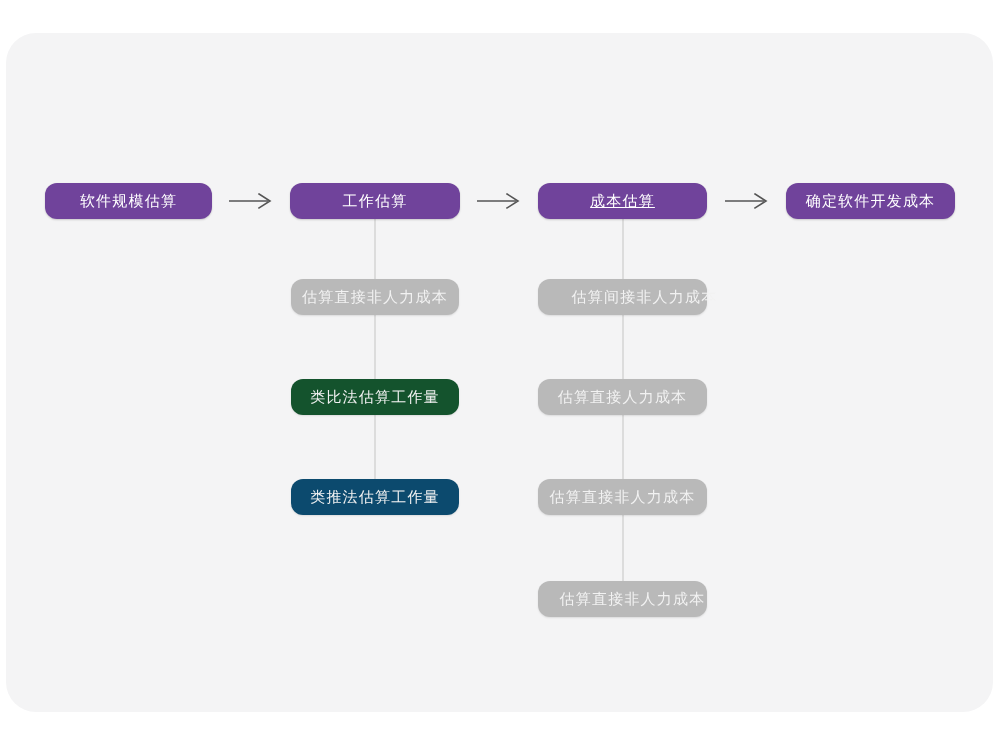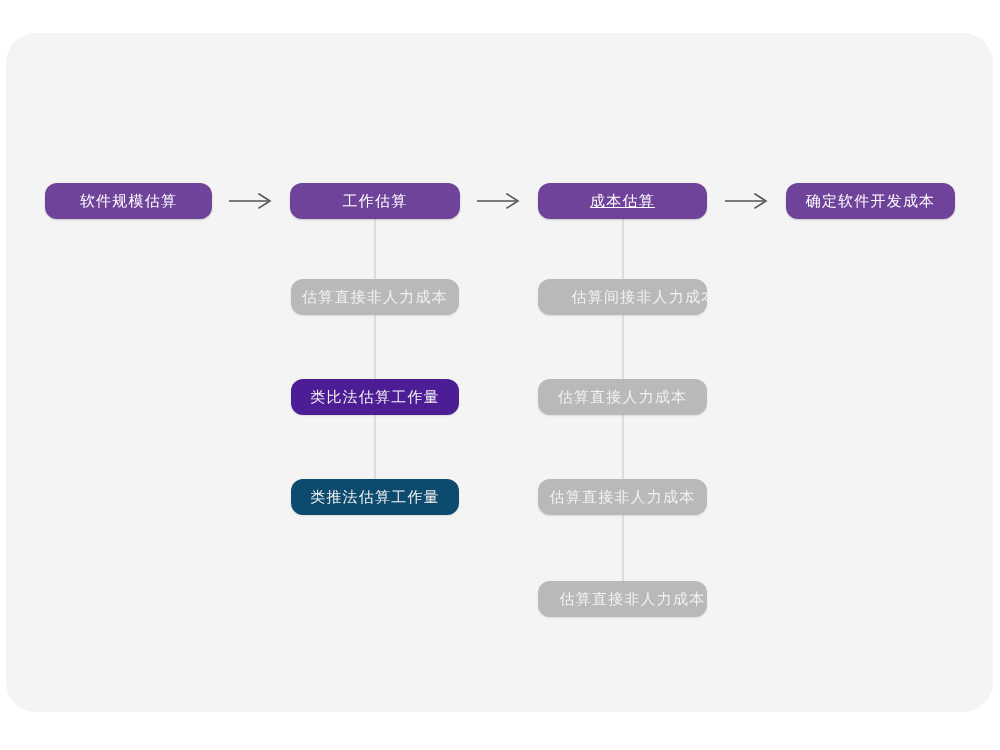--- a/index.html
+++ b/index.html
@@ -120,21 +120,21 @@
       </div>
       <div class="arrow" style="left: 724px; top: 191px; width: 46px;">
         <svg width="46" height="20" viewBox="0 0 46 20" xmlns="http://www.w3.org/2000/svg">
           <path d="M1 10 H40" stroke="#555555" stroke-width="1.6" fill="none"></path>
           <path d="M31 3 L42 10 L31 17" stroke="#555555" stroke-width="1.6" fill="none" stroke-linecap="square" stroke-linejoin="miter"></path>
         </svg>
       </div>
       <div class="node secondary" style="left: 291px; top: 279px; width: 168px; background: rgb(185, 185, 185);">
         <span>估算直接非人力成本</span>
       </div>
-      <div class="node secondary" style="left: 291px; top: 379px; width: 168px; background: #4c1d95;">
+      <div class="node secondary" style="left: 291px; top: 379px; width: 168px; background: #14532d;">
         <span>类比法估算工作量</span>
       </div>
       <div class="node secondary" style="left: 291px; top: 479px; width: 168px; background: #0c4a6e;">
         <span>类推法估算工作量</span>
       </div>
       <div class="node secondary" style="left: 538px; top: 279px; width: 169px; background: rgb(185, 185, 185); padding-left: 44px;">
         <span>估算间接非人力成本</span>
       </div>
       <div class="node secondary" style="left: 538px; top: 379px; width: 169px; background: rgb(185, 185, 185);">
         <span>估算直接人力成本</span>

